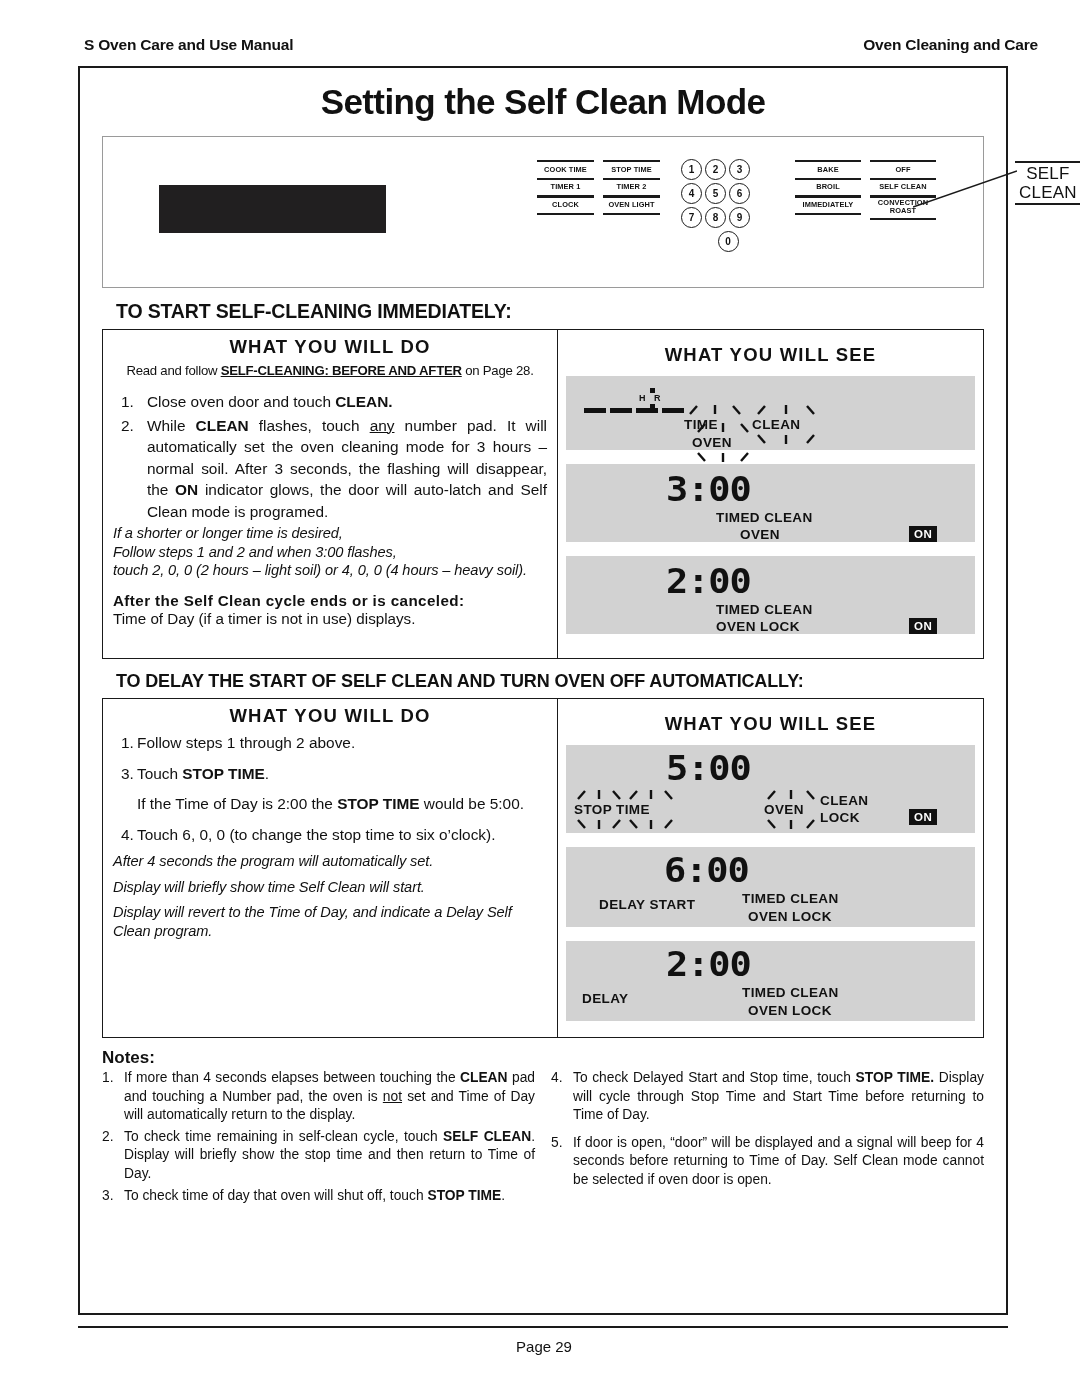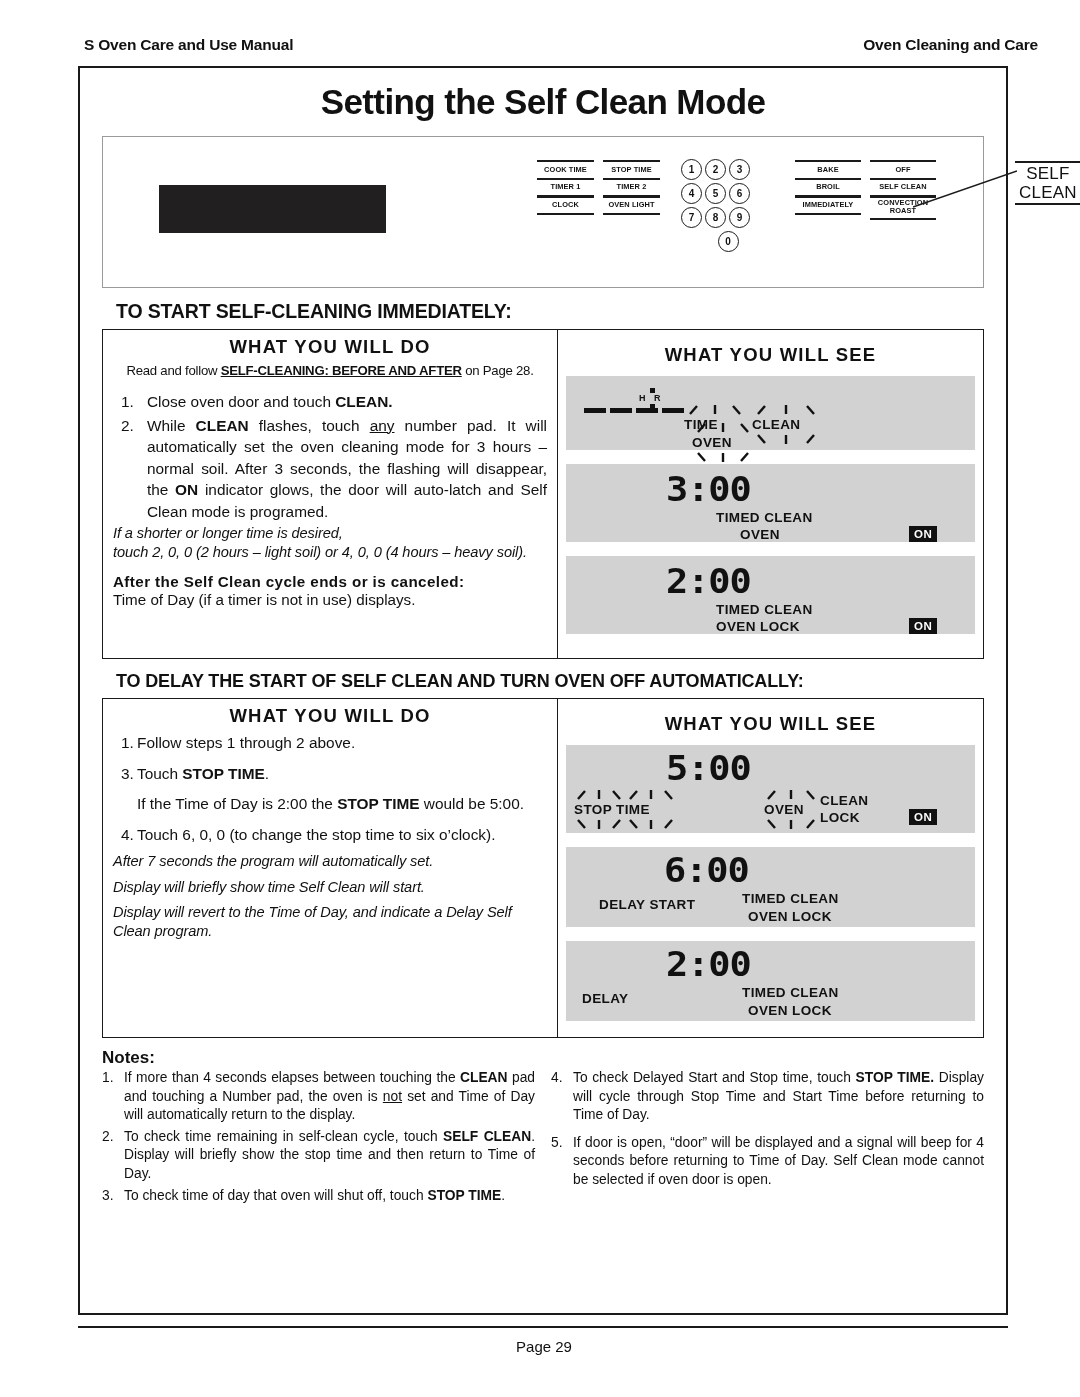--- a/index.html
+++ b/index.html
@@ -292,20 +292,21 @@
           <span class="num">1.</span>
           <span class="txt"><span>Close oven door and touch </span><b>CLEAN.</b></span>
         </li>
         <li>
           <span class="num">2.</span>
           <span class="txt just"><span>While </span><b>CLEAN</b><span> flashes, touch </span><span class="u">any</span><span> number pad. It will automatically set the oven cleaning mode for 3 hours – normal soil. After 3 seconds, the flashing will disappear, the </span><b>ON</b><span> indicator glows, the door will auto-latch and Self Clean mode is programed.</span></span>
         </li>
       </ol>
 
       <div class="ital">If a shorter or longer time is desired,</div>
+      <div class="ital">Follow steps 1 and 2 and when 3:00 flashes,</div>
       <div class="ital">touch  2, 0, 0 (2 hours – light soil) or 4, 0, 0  (4 hours – heavy soil).</div>
 
       <div class="bold-run">After the Self Clean cycle ends or is canceled:</div>
       <div class="plain-run">Time of Day (if a timer is not in use) displays.</div>
     </div>
 
     <div class="col-see">
       <div class="colhead see">WHAT  YOU  WILL SEE</div>
 
       <div class="lcd" style="height:74px;">
@@ -390,21 +391,21 @@
         </li>
         <li style="margin-top:9px;">
           <span class="num" style="width:24px;"></span>
           <span class="txt"><span>If the Time of Day is 2:00 the </span><b>STOP  TIME</b><span> would be 5:00.</span></span>
         </li>
         <li style="margin-top:9px;">
           <span class="num" style="width:24px;">4.</span>
           <span class="txt just">Touch 6, 0, 0  (to change the stop time to six o’clock).</span>
         </li>
       </ol>
-      <div class="ital block">After 7 seconds the program will automatically set.</div>
+      <div class="ital block">After 4 seconds the program will automatically set.</div>
       <div class="ital block">Display will briefly show time Self Clean will start.</div>
       <div class="ital block">Display will revert to the Time of Day, and indicate a Delay Self Clean program.</div>
     </div>
 
     <div class="col-see">
       <div class="colhead see">WHAT  YOU  WILL SEE</div>
 
       <div class="lcd" style="height:88px;">
         <div class="digits" style="left:100px; top:4px;">5:00</div>
 

